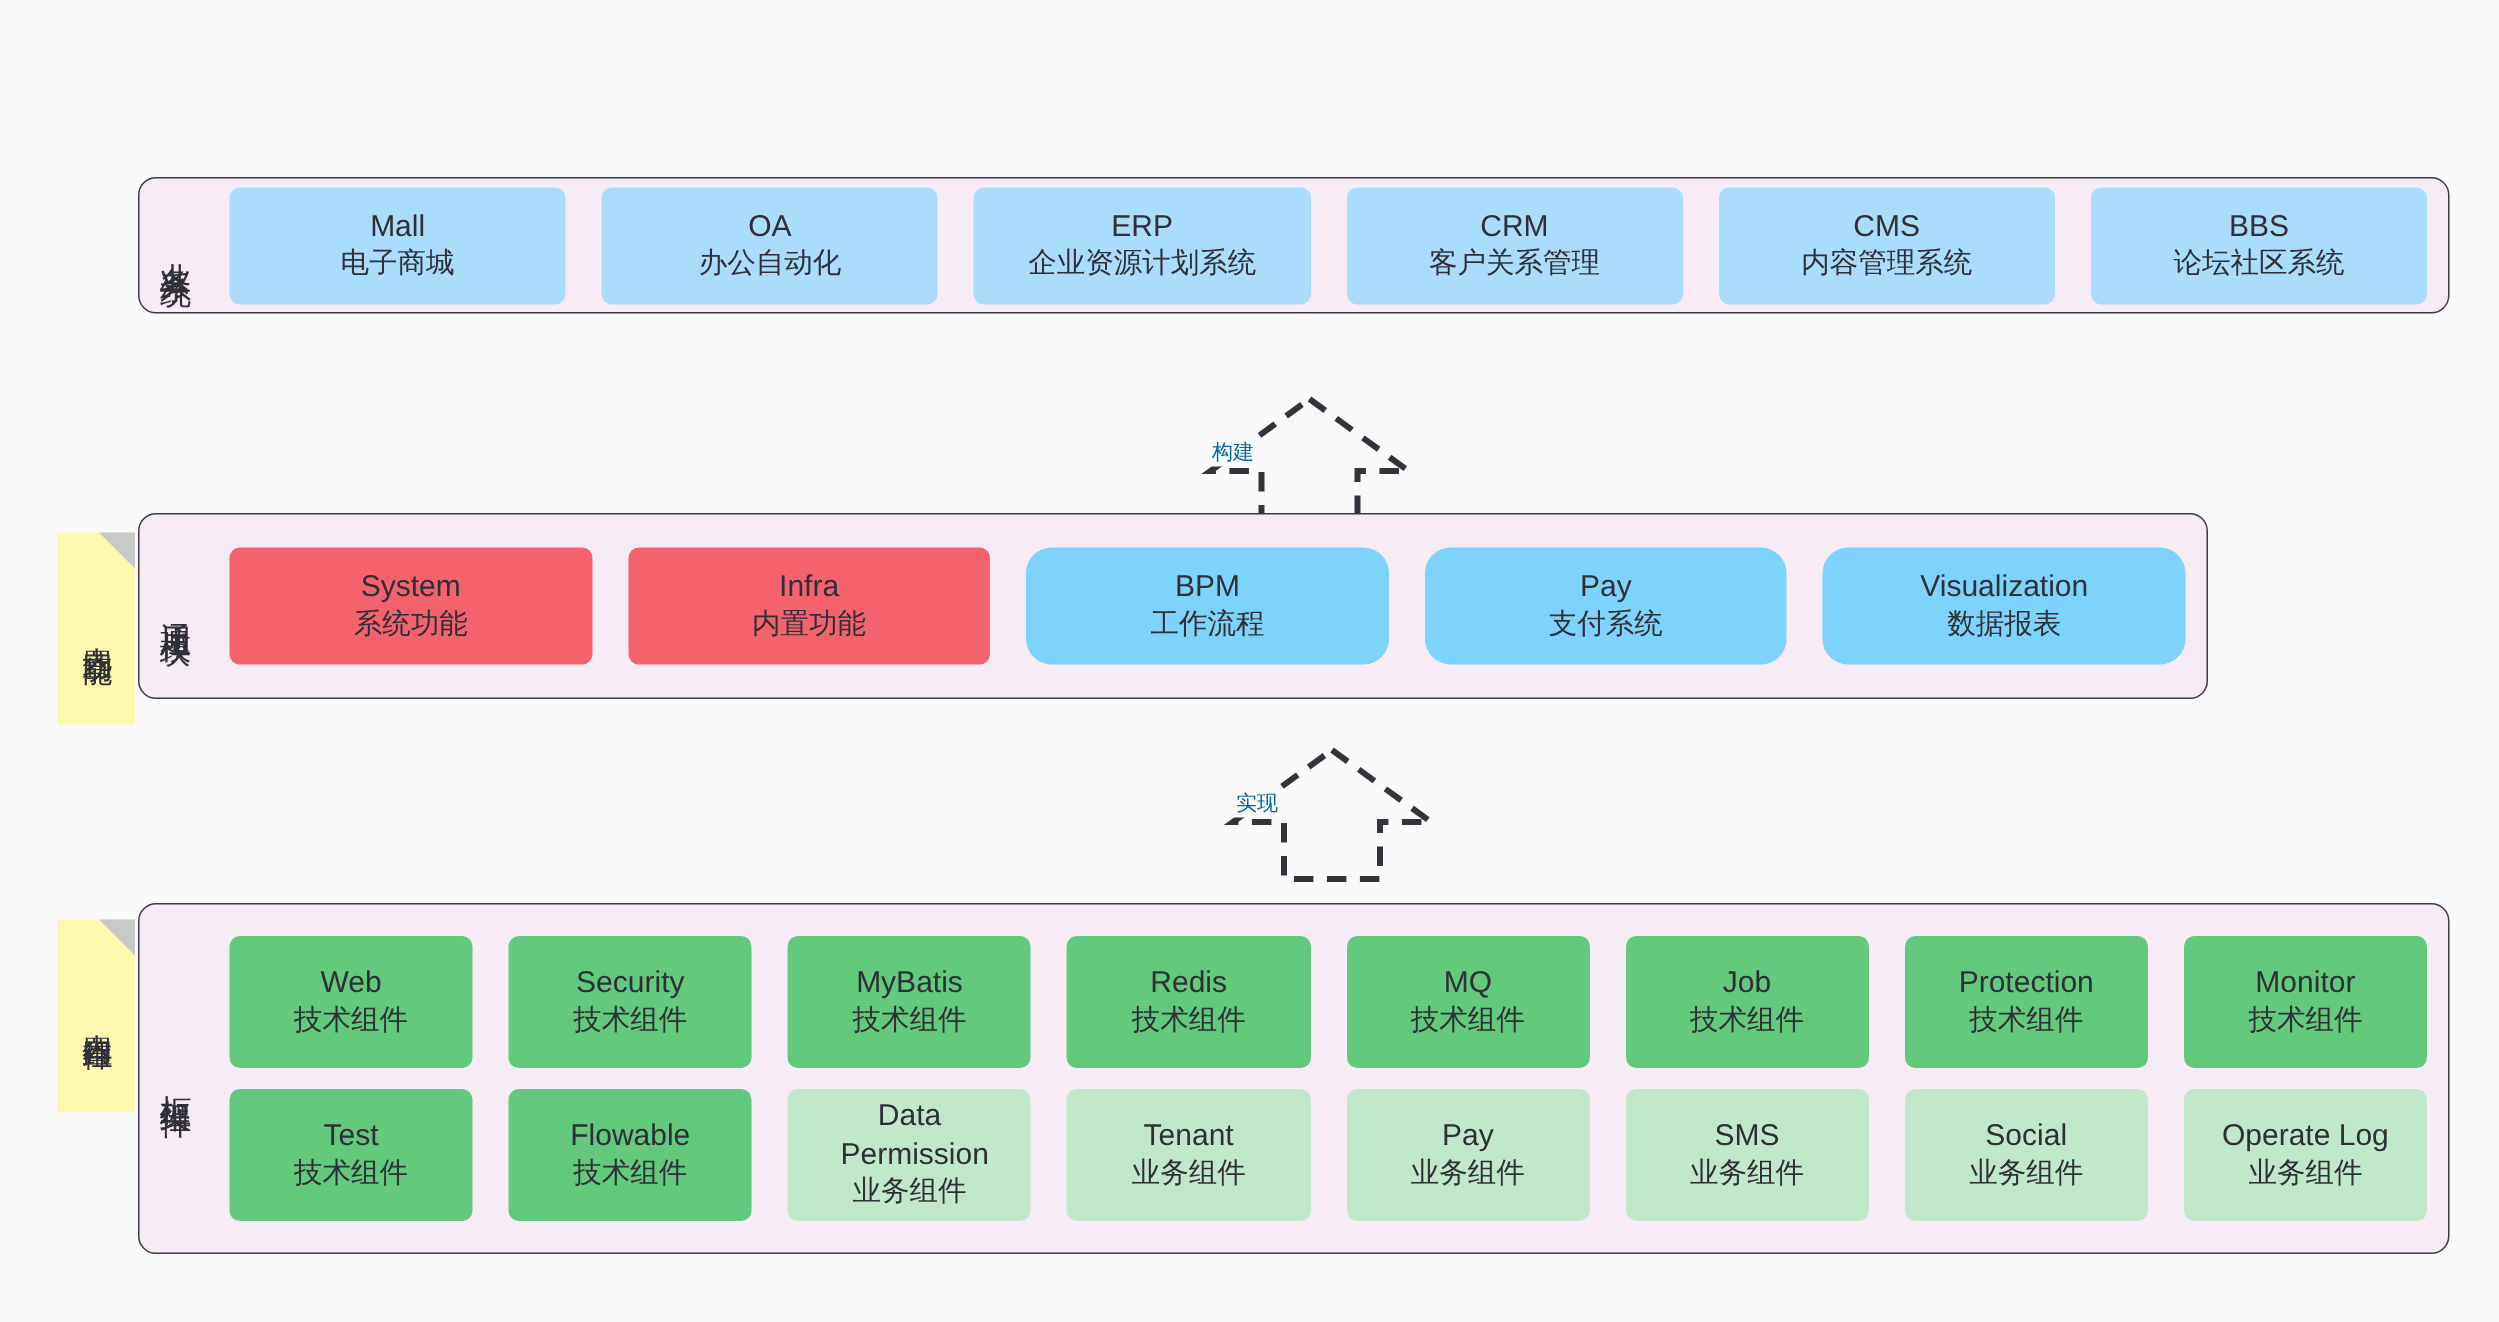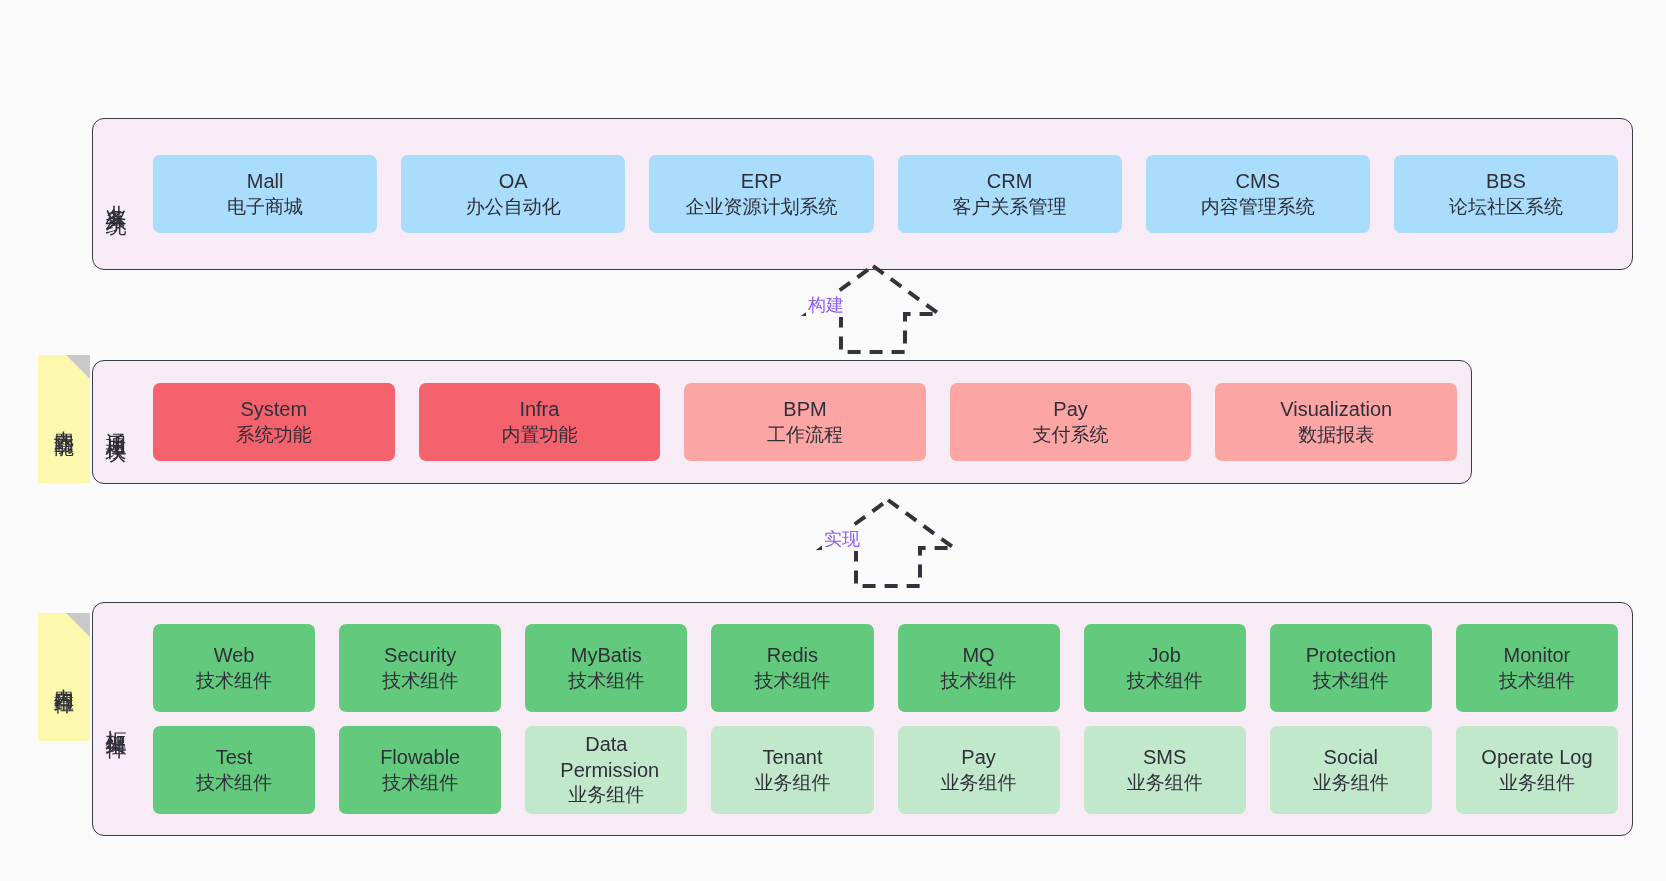--- a/index.html
+++ b/index.html
@@ -66,21 +66,21 @@
     line-height: 1.28;
     padding: 4px 6px;
     user-select: none;
   }
   .card .t1 { font-size: 20px; }
   .card .t2 { font-size: 19px; }
 
   
   .c-blue        { background: #aadcfb; }
   .c-red         { background: #f4626d; }
-  .c-pink        { background: #fca5a5; }
+  .c-pink        { background: #7dd3fc; border-radius: 17px; }
   .c-green       { background: #62c97d; }
   .c-green-light { background: #c2e8cb; }
 
   
   .note {
     position: absolute;
     background: #fcf8ae;
     color: #2f2f38;
     font-size: 20px;
     letter-spacing: 2px;
@@ -98,35 +98,35 @@
     width: 0; height: 0;
     border-top: 24px solid #c9c9c9;
     border-left: 24px solid transparent;
   }
 
   
   .arrow { position: absolute; }
   .arrow svg { display: block; overflow: visible; }
   .arrow-label {
     position: absolute;
-    font-size: 18px;
-    color: #8b5cf6;
+    font-size: 14px;
+    color: #0369a1;
     background: #fafafa;
     padding: 0 2px;
     user-select: none;
     white-space: nowrap;
     text-align: center;
   }
 </style>
 </head>
 <body>
 
 <div id="canvas">
 
-  <div class="layer" id="layer-business" style="left:92px; top:118px; width:1541px; height:152px;justify-content:center;">
+  <div class="layer" id="layer-business" style="left:92px; top:118px; width:1541px; height:91px;justify-content:center;">
     <div class="layer-title">业务系统</div>
     <div class="layer-body">
       <div class="row" style="height:78px;">
         <div class="card c-blue">
           <span class="t1">Mall</span>
           <span class="t2">电子商城</span>
         </div>
         <div class="card c-blue">
           <span class="t1">OA</span>
           <span class="t2">办公自动化</span>
@@ -156,21 +156,21 @@
       <path d="M 73 4 L 139 52 L 105 52 L 105 90 L 41 90 L 41 52 L 7 52 Z" fill="none" stroke="#33333c" stroke-width="4" stroke-dasharray="13 9" stroke-linejoin="miter" stroke-linecap="butt"></path>
     </svg>
   </div>
   <div class="arrow-label" style="left:806px; top:293px;">构建</div>
 
   <div class="note" style="left:38px; top:355px; width:52px; height:128px;">
     <span class="fold"></span>
     <span>内置功能</span>
   </div>
 
-  <div class="layer" id="layer-common" style="left:92px; top:360px; width:1380px; height:124px;">
+  <div class="layer" id="layer-common" style="left:92px; top:342px; width:1380px; height:124px;">
     <div class="layer-title">通用模块</div>
     <div class="layer-body">
       <div class="row" style="height:78px;">
         <div class="card c-red">
           <span class="t1">System</span>
           <span class="t2">系统功能</span>
         </div>
         <div class="card c-red">
           <span class="t1">Infra</span>
           <span class="t2">内置功能</span>

